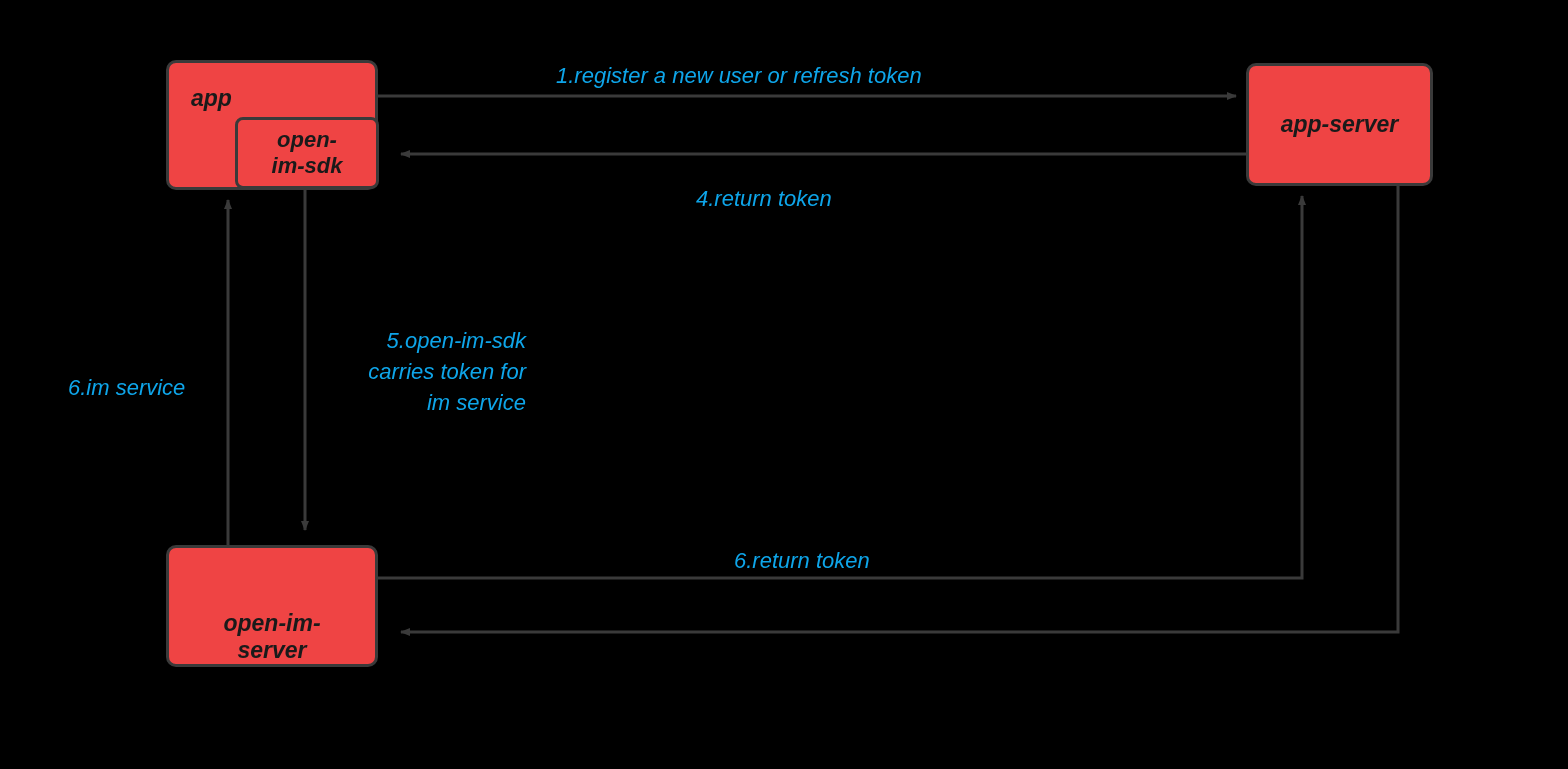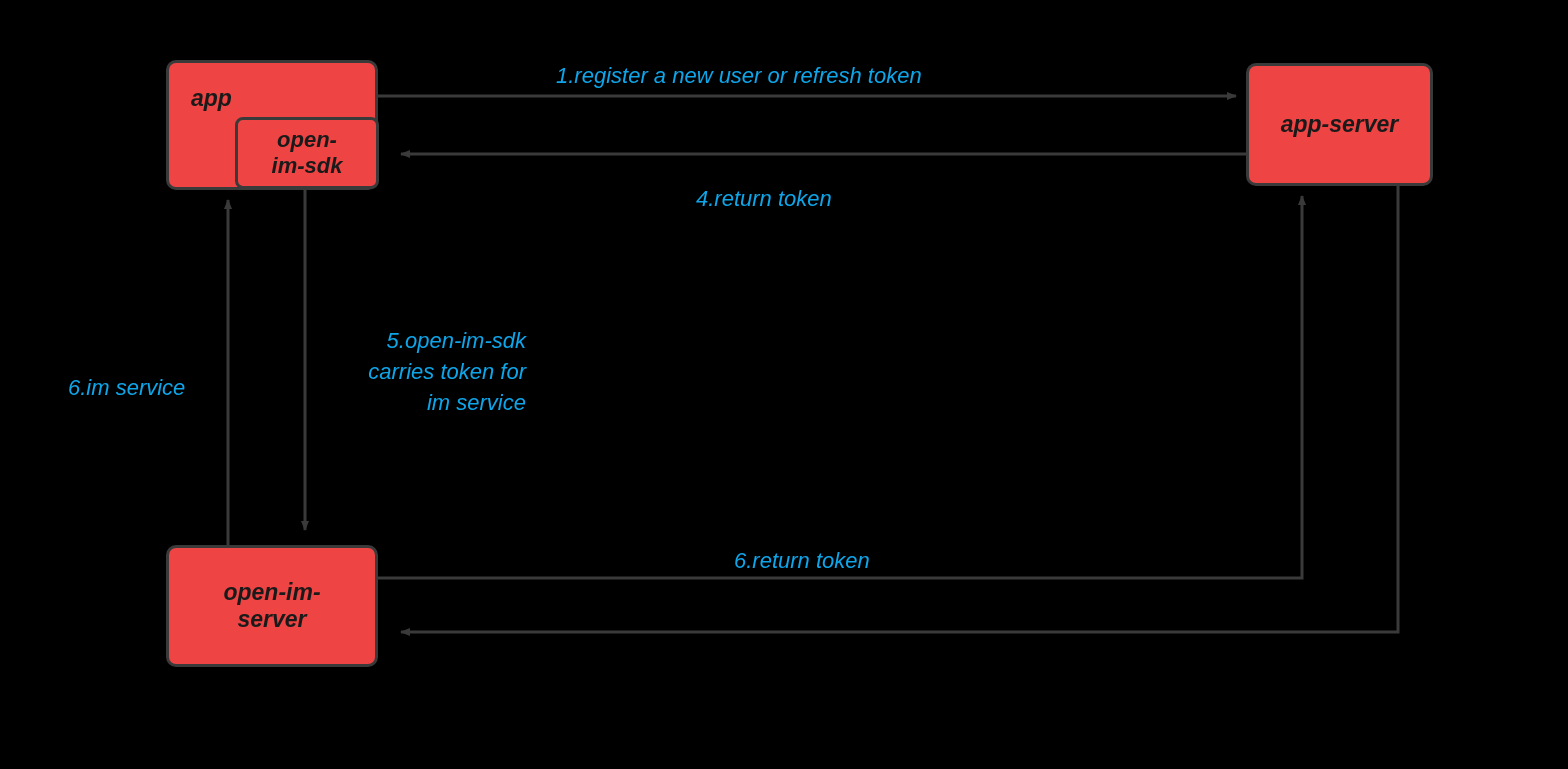--- a/index.html
+++ b/index.html
@@ -63,20 +63,21 @@
     width: 187px;
     height: 123px;
     font-size: 23px;
   }
   #node-im-server {
     left: 166px;
     top: 545px;
     width: 212px;
     height: 122px;
     font-size: 23px;
+    align-items: flex-end;
   }
   .edge-label {
     position: absolute;
     color: #0ea5e9;
     font-style: italic;
     font-size: 22px;
     line-height: 1.42;
     white-space: pre-line;
   }
   #label-1 { left: 556px; top: 60px; }

